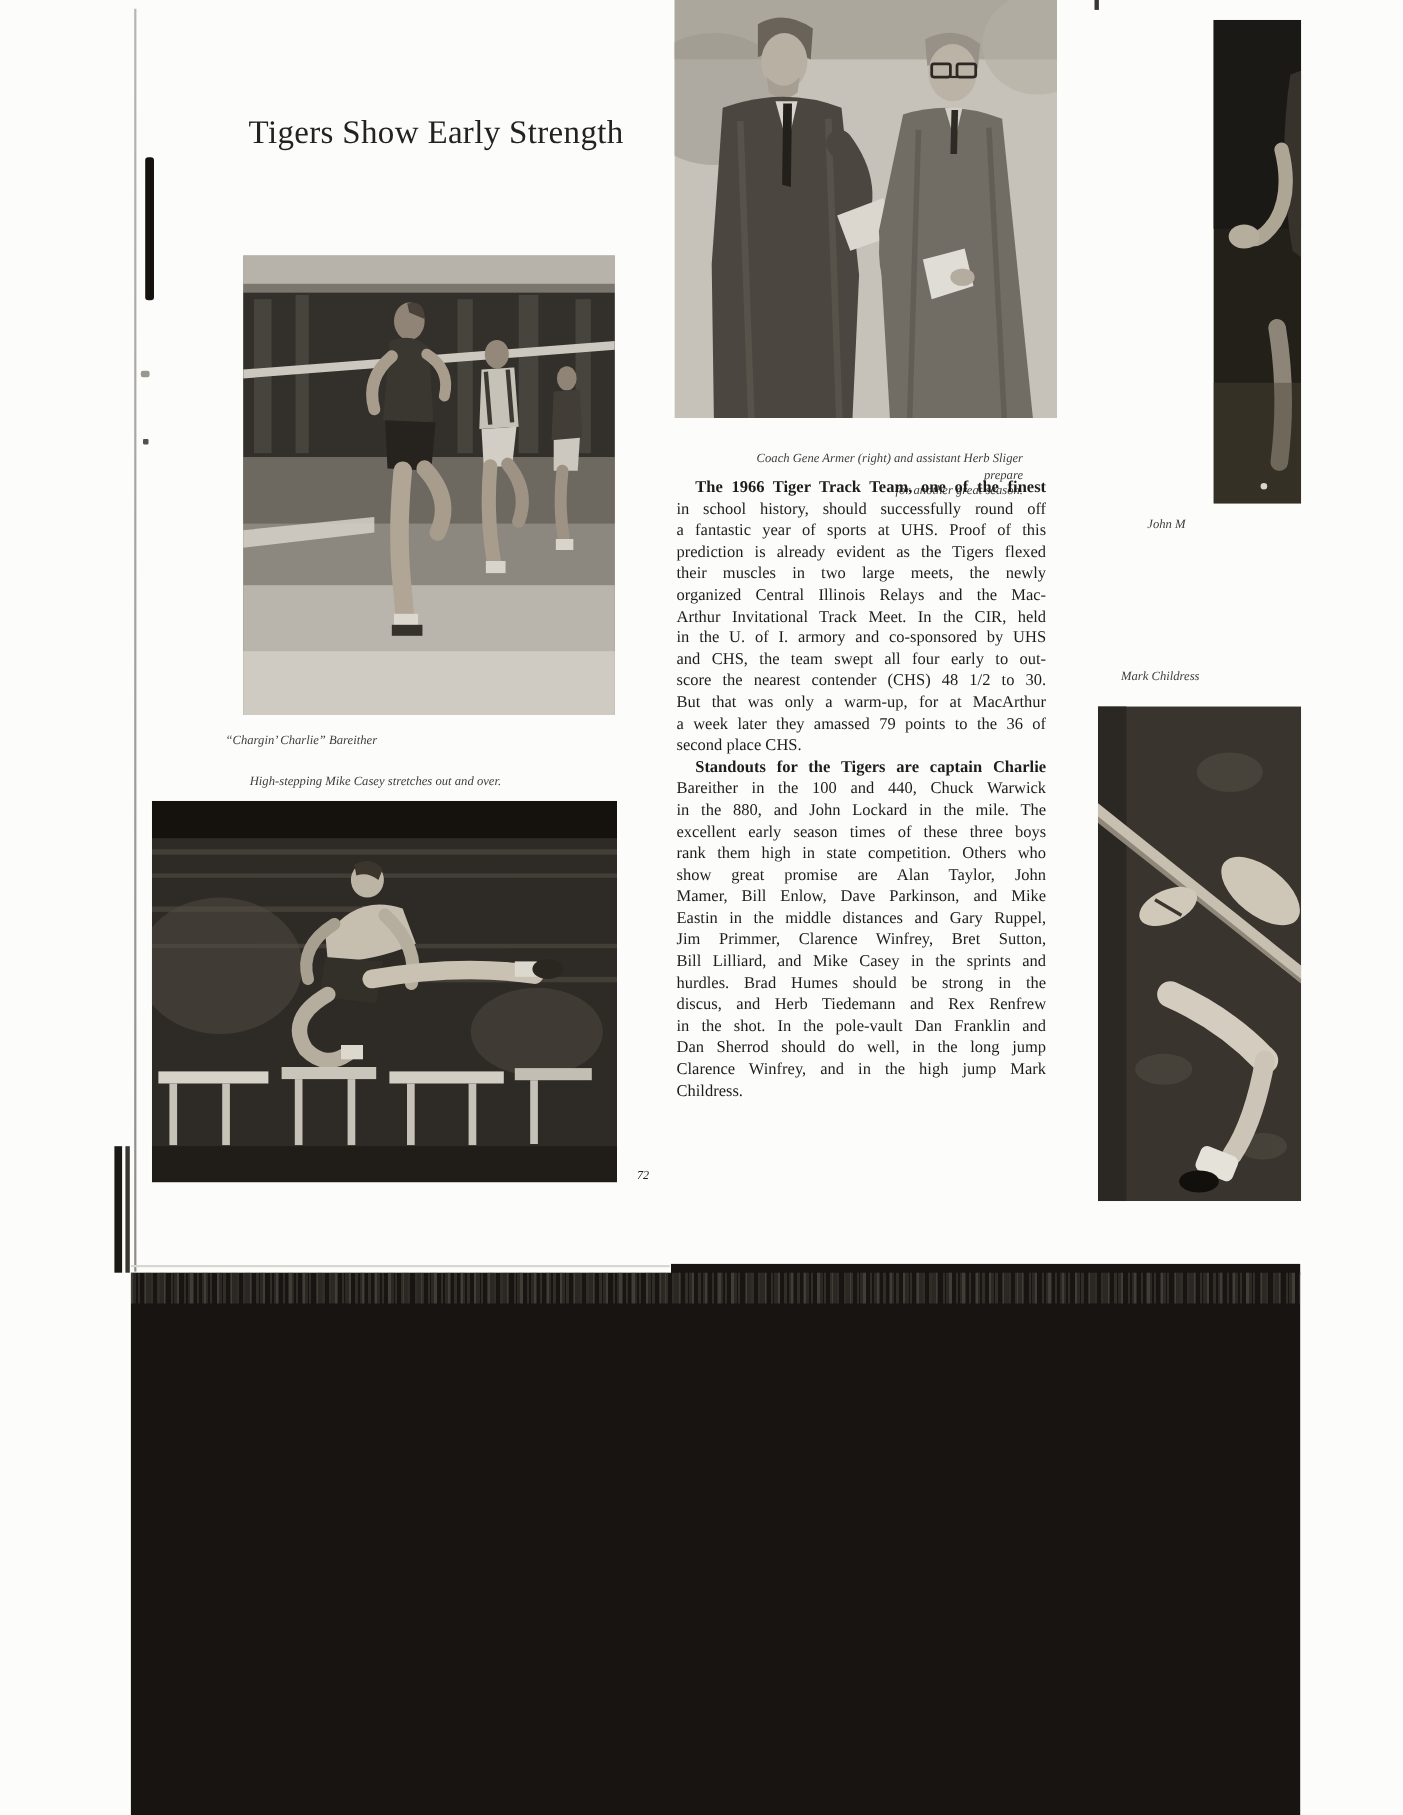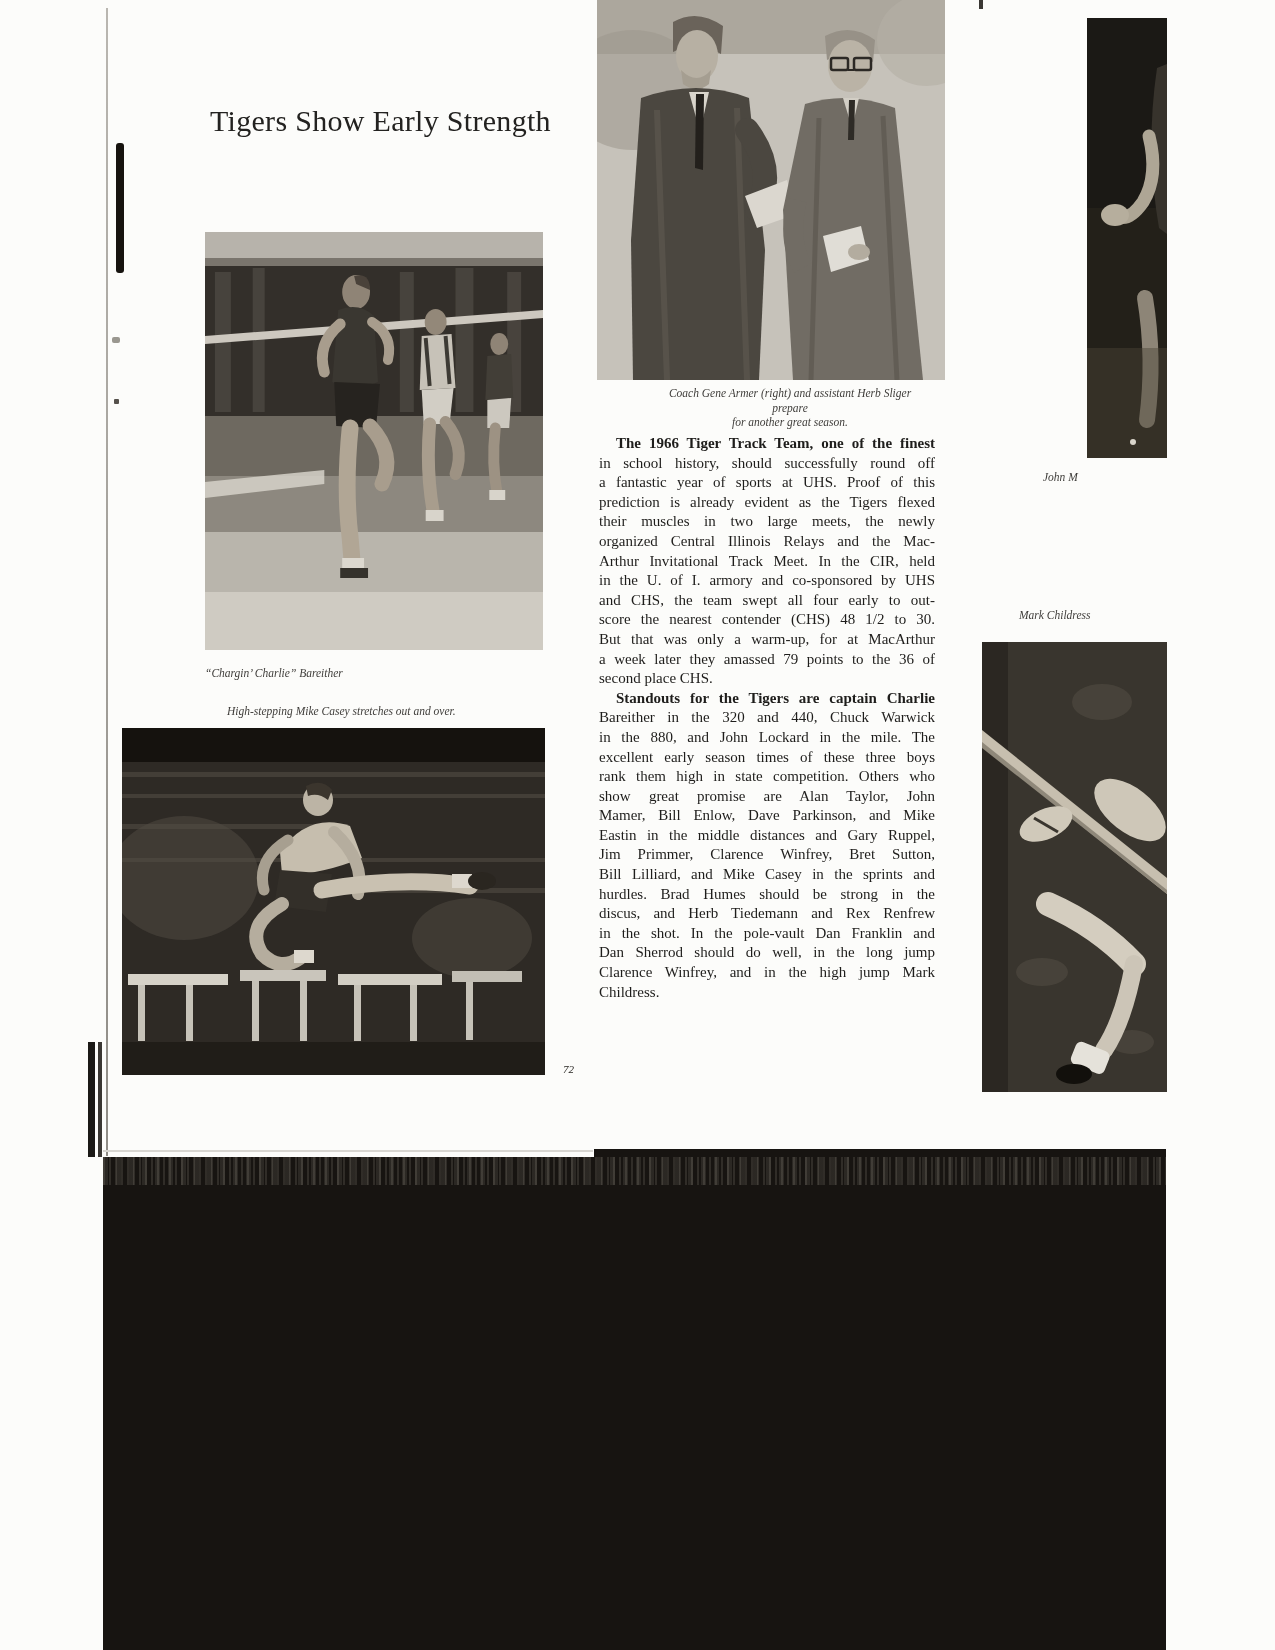--- a/index.html
+++ b/index.html
@@ -1,21 +1,21 @@
 <!DOCTYPE html>
 <html><head>
 <meta charset="utf-8">
 <style>
   html,body { margin:0; padding:0; background:#ffffff; }
   #canvas {
     position:relative; width:1275px; height:1650px;
     background:#fcfcfa; overflow:hidden;
     font-family:"Liberation Serif", serif;
   }
-  .abs { position:absolute; }
+  .abs { position:absolute;margin-left:16px; }
 
   
   .spine-line { left:106px; top:8px; width:2px; height:1148px; background:linear-gradient(#b9b6b0,#8f8c86); }
   .spine-bar { left:116px; top:143px; width:8px; height:130px; background:#16130f; border-radius:3px; }
   .spine-mark1 { left:112px; top:337px; width:8px; height:6px; background:#9a978f; border-radius:2px; }
   .spine-mark2 { left:114px; top:399px; width:5px; height:5px; background:#55514b; border-radius:1px; }
   .spine-dark1 { left:88px; top:1042px; width:7px; height:115px; background:#1b1916; }
   .spine-dark2 { left:98px; top:1042px; width:4px; height:115px; background:#3a3733; }
   .top-mark { left:979px; top:0; width:4px; height:9px; background:#3a3733; }
 
@@ -32,21 +32,21 @@
   .photo-coaches { left:597px; top:0px; width:348px; height:380px; }
   .photo-hurdler { left:122px; top:728px; width:423px; height:347px; }
   .photo-right-top { left:1087px; top:18px; width:80px; height:440px; }
   .photo-right-bottom { left:982px; top:642px; width:185px; height:450px; }
 
   
   .caption {
     position:absolute; font-style:italic; font-size:11.5px; line-height:14.5px;
     color:#3f3d3a; letter-spacing:0;
   }
-  .cap-coaches { left:650px; top:386px; width:280px; text-align:center; }
+  .cap-coaches { left:650px; top:410px; width:280px; text-align:right; }
   .cap-runners { left:205px; top:666px; width:338px; text-align:left; }
   .cap-hurdler { left:227px; top:704px; width:320px;font-style:italic; }
   .cap-right-top { right:112px; top:470px; width:120px; }
   .cap-right-bottom { right:96px; top:608px; width:160px; text-align:left; }
 
   
   .article {
     left:599px; top:434px; width:336px;
     font-size:15px; line-height:19.6px; color:#1e1d1b;
   }
@@ -268,21 +268,21 @@
         <div class="tline">Arthur Invitational Track Meet. In the CIR, held</div>
         <div class="tline">in the U. of I. armory and co-sponsored by UHS</div>
         <div class="tline">and CHS, the team swept all four early to out-</div>
         <div class="tline">score the nearest contender (CHS) 48 1/2 to 30.</div>
         <div class="tline">But that was only a warm-up, for at MacArthur</div>
         <div class="tline">a week later they amassed 79 points to the 36 of</div>
         <div class="tline">second place CHS.</div>
       </div>
     <div class="para">
         <div class="tline">Standouts for the Tigers are captain Charlie</div>
-        <div class="tline">Bareither in the 320 and 440, Chuck Warwick</div>
+        <div class="tline">Bareither in the 100 and 440, Chuck Warwick</div>
         <div class="tline">in the 880, and John Lockard in the mile. The</div>
         <div class="tline">excellent early season times of these three boys</div>
         <div class="tline">rank them high in state competition. Others who</div>
         <div class="tline">show great promise are Alan Taylor, John</div>
         <div class="tline">Mamer, Bill Enlow, Dave Parkinson, and Mike</div>
         <div class="tline">Eastin in the middle distances and Gary Ruppel,</div>
         <div class="tline">Jim Primmer, Clarence Winfrey, Bret Sutton,</div>
         <div class="tline">Bill Lilliard, and Mike Casey in the sprints and</div>
         <div class="tline">hurdles. Brad Humes should be strong in the</div>
         <div class="tline">discus, and Herb Tiedemann and Rex Renfrew</div>

